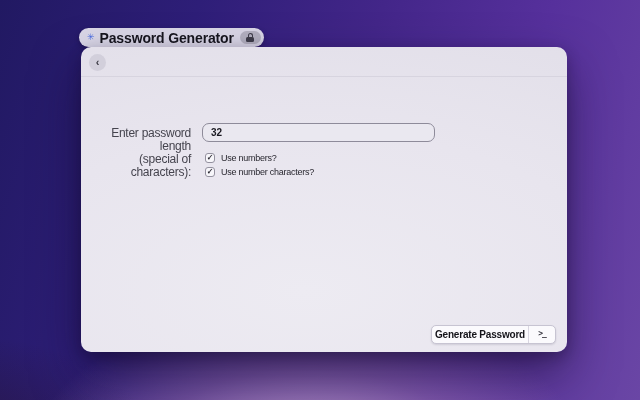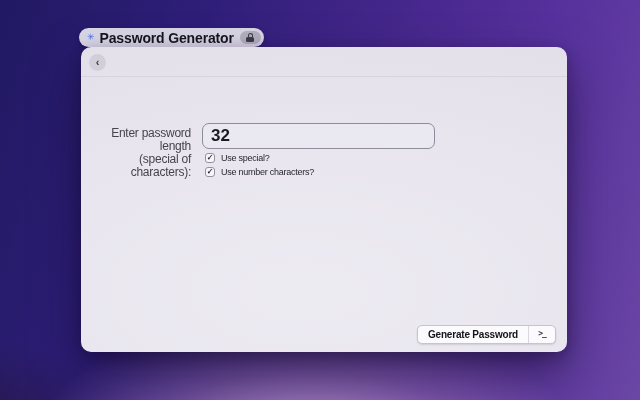--- a/index.html
+++ b/index.html
@@ -69,23 +69,23 @@
     position: absolute; left: 6px; top: 50px; width: 104px;
     text-align: right;
     font-size: 12px; letter-spacing: -0.25px; line-height: 13px;
     color: #45444e;
   }
   .length-input {
     position: absolute; left: 121px; top: 46px;
     width: 233px; height: 19px;
     background: #eae8f0;
     border: 1px solid #8e8b9a; border-radius: 7px;
-    padding: 12px 8px;
+    padding: 5px 8px;
     font-family: "Liberation Sans", sans-serif;
-    font-size: 17px; font-weight: 700; color: #1b1a22;
+    font-size: 10px; font-weight: 700; color: #1b1a22;
     outline: none;
   }
   .checkbox-row {
     position: absolute; left: 124px;
     display: flex; align-items: center; gap: 6px;
   }
   .checkbox-row.row-1 { top: 76px; }
   .checkbox-row.row-2 { top: 90px; }
   .checkbox {
     width: 10px; height: 10px;
@@ -102,21 +102,21 @@
   .generate-button {
     position: absolute; right: 11px; bottom: 7px; height: 19px;
     display: flex; align-items: stretch;
     background: #fbfafd;
     border: 1px solid #c7c4d2; border-radius: 5px;
     box-shadow: 0 1px 2px rgba(20,10,40,0.12);
     overflow: hidden; cursor: default;
   }
   .generate-label {
     display: flex; align-items: center;
-    padding: 0 10px;
+    padding: 0 3px;
     font-size: 10px; font-weight: 700; letter-spacing: -0.2px;
     color: #141319; white-space: nowrap;
   }
   .generate-divider { width: 1px; background: #d9d6e1; }
   .generate-shortcut {
     width: 26px;
     display: flex; align-items: center; justify-content: center;
     font-family: "DejaVu Sans Mono", monospace;
     font-size: 8px; font-weight: 700; color: #33323c;
     letter-spacing: -1px; padding-bottom: 2px;
@@ -146,21 +146,21 @@
       <div>Enter password length</div>
       <div>(special of characters):</div>
     </div>
 
     <input class="length-input" type="text" value="32" style="">
 
     <div class="checkbox-row row-1">
       <span class="checkbox">
         <span>✓</span>
       </span>
-      <span class="checkbox-label">Use special?</span>
+      <span class="checkbox-label">Use numbers?</span>
     </div>
 
     <div class="checkbox-row row-2">
       <span class="checkbox">
         <span>✓</span>
       </span>
       <span class="checkbox-label">Use number characters?</span>
     </div>
 
     <div class="generate-button">

